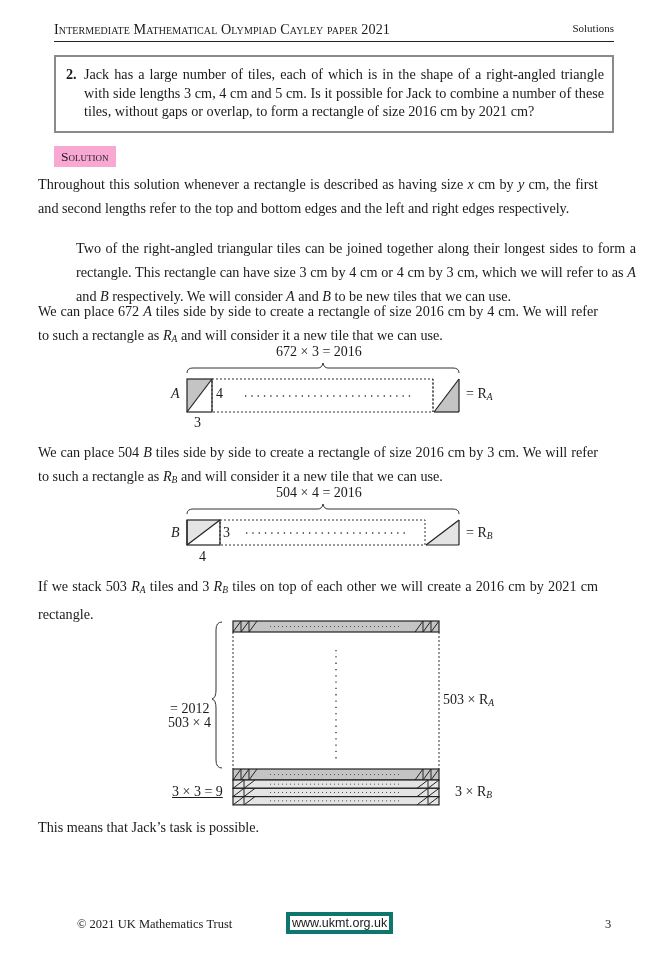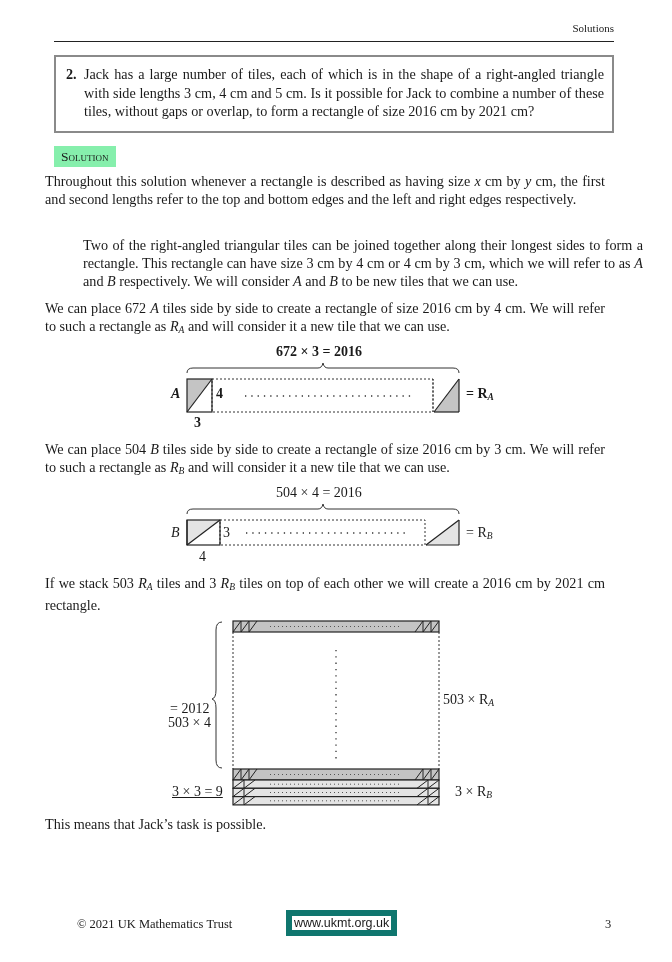--- a/index.html
+++ b/index.html
@@ -4,32 +4,33 @@
 <style>
   html,body{margin:0;padding:0;background:#fff;}
   body{width:672px;height:962px;position:relative;overflow:hidden;font-family:"Liberation Serif","DejaVu Serif",serif;color:#1a1a1a;}
   .abs{position:absolute;}
   .header{left:54px;top:19px;width:560px;height:22px;border-bottom:1.2px solid #222;font-size:14.2px;}
   .header .title{position:absolute;left:0;top:2px;font-variant:small-caps;letter-spacing:0.1px;}
   .header .right{position:absolute;right:0;top:3px;font-size:11px;}
   .qbox{left:54px;top:55px;width:556px;height:74px;border:2.5px solid #8a8a8a;font-size:14.2px;line-height:18.5px;}
   .qbox .num{position:absolute;left:10px;top:8px;font-weight:bold;}
   .qbox .qtext{position:absolute;left:28px;top:8px;width:520px;text-align:justify;}
-  .sol{left:54px;top:146px;height:21px;padding:0 7px;background:#86efac;font-variant:small-caps;font-size:13.5px;line-height:21px;}
-  .para{left:45px;width:560px;font-size:14.2px;line-height:18px;text-align:justify;font-family:Liberation Serif, serif;}
+  .sol{left:54px;top:146px;height:21px;padding:0 7px;background:#f9a8d4;font-variant:small-caps;font-size:13.5px;line-height:21px;}
+  .para{left:38px;width:560px;font-size:14.2px;line-height:24px;text-align:justify;font-family:Liberation Serif, serif;}
   i{font-style:italic;}
   sub{font-size:9.5px;vertical-align:-2px;font-style:italic;}
   .lbl{position:absolute;font-size:14px;white-space:nowrap;}
   .footer{font-size:12.5px;}
-  .link{border:6px solid #0f766e;padding:0 2px;font-family:"Liberation Sans","DejaVu Sans",sans-serif;font-size:12.5px;}
+  .link{border:4px solid #0f766e;padding:0 2px;font-family:"Liberation Sans","DejaVu Sans",sans-serif;font-size:12.5px;}
 </style>
 </head>
 <body>
 
 <div class="abs header">
+  <span class="title">Intermediate Mathematical Olympiad Cayley paper 2021</span>
   <span class="right">Solutions</span>
 </div>
 
 <div class="abs qbox">
   <span class="num">2.</span>
   <div class="qtext">Jack has a large number of tiles, each of which is in the shape of a right-angled triangle with side lengths 3 cm, 4 cm and 5 cm. Is it possible for Jack to combine a number of these tiles, without gaps or overlap, to form a rectangle of size 2016 cm by 2021 cm?</div>
 </div>
 
 <div class="abs sol">Solution</div>
 
@@ -38,21 +39,21 @@
 </div>
 
 <div class="abs para" style="top:236px;margin-left:38px;">
   <span>Two of the right-angled triangular tiles can be joined together along their longest sides to form a rectangle. This rectangle can have size 3 cm by 4 cm or 4 cm by 3 cm, which we will refer to as </span><i>A</i><span> and </span><i>B</i><span> respectively. We will consider </span><i>A</i><span> and </span><i>B</i><span> to be new tiles that we can use.</span>
 </div>
 
 <div class="abs para" style="top:299px;">
   <span>We can place 672 </span><i>A</i><span> tiles side by side to create a rectangle of size 2016 cm by 4 cm. We will refer to such a rectangle as </span><i>R</i><sub>A</sub><span> and will consider it a new tile that we can use.</span>
 </div>
 
-<div class="abs" style="left:0;top:340px;width:672px;height:95px;font-weight:bold;">
+<div class="abs" style="left:0;top:340px;width:672px;height:95px;">
   <div class="lbl" style="left:276px;top:4px;">672 × 3 = 2016</div>
   <svg class="abs" style="left:0;top:0;" width="672" height="95">
     <path d="M187 33 Q187 28 193 28 L318 28 Q322 28 323 23 Q324 28 328 28 L453 28 Q459 28 459 33" fill="none" stroke="#333" stroke-width="1"></path>
     <rect x="212" y="39" width="221" height="33" fill="none" stroke="#333" stroke-width="1" stroke-dasharray="2,2"></rect>
     <line x="0" x1="433" y1="39" x2="433" y2="72" stroke="#333" stroke-width="1" stroke-dasharray="2,2"></line>
     <polygon points="187,39 212,39 187,72" fill="#c4c4c4"></polygon>
     <rect x="187" y="39" width="25" height="33" fill="none" stroke="#222" stroke-width="1.2"></rect>
     <line x1="212" y1="39" x2="187" y2="72" stroke="#222" stroke-width="1.2"></line>
     <polygon points="459,39 459,72 434,72" fill="#c4c4c4"></polygon>
     <line x1="459" y1="39" x2="434" y2="72" stroke="#222" stroke-width="1.2"></line>

